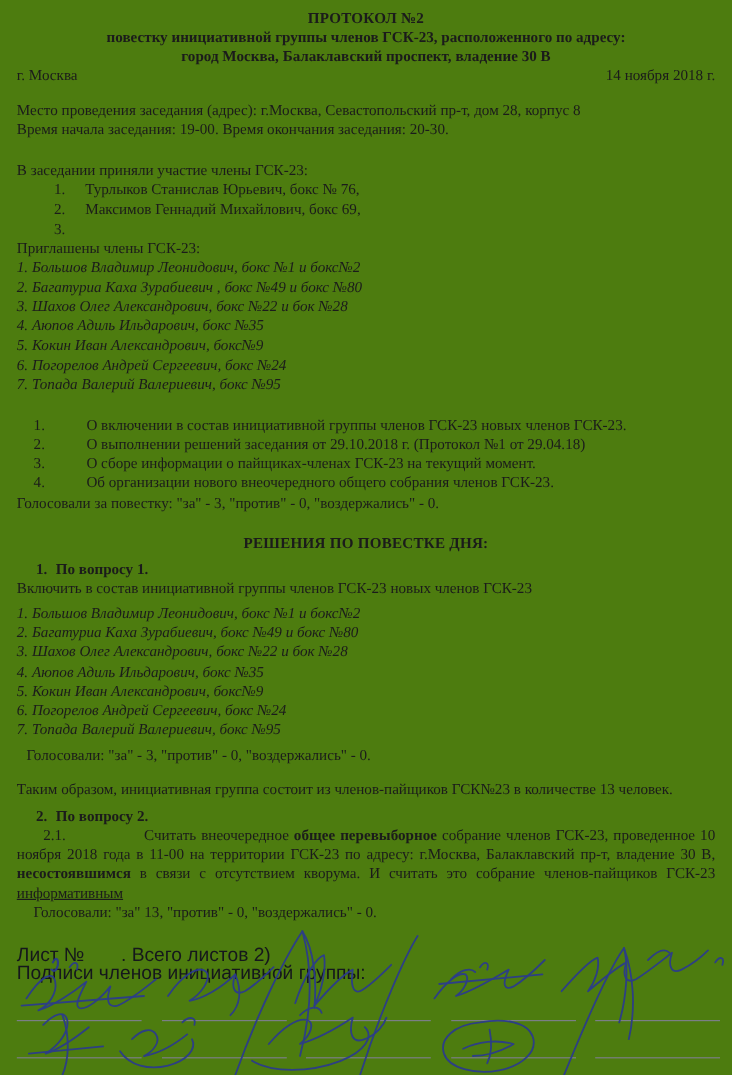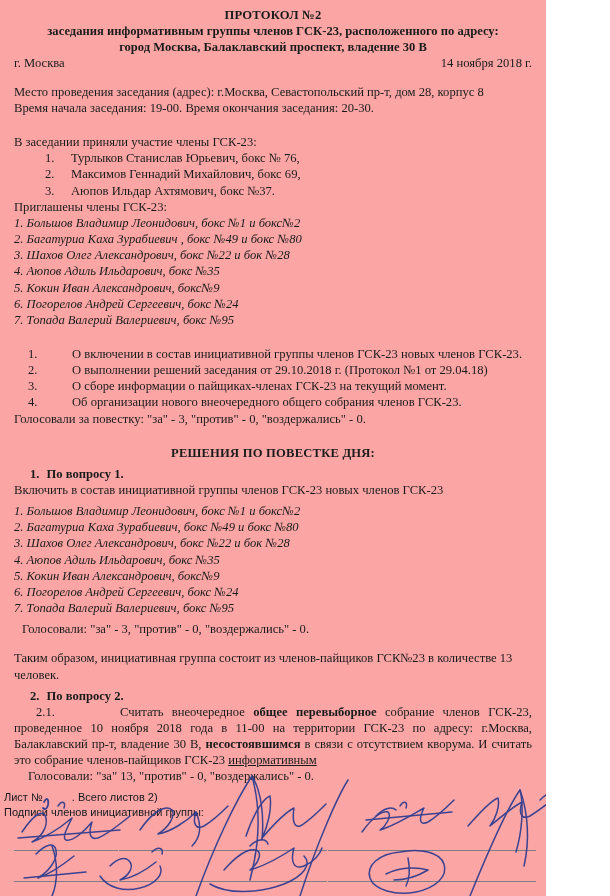--- a/index.html
+++ b/index.html
@@ -7,23 +7,23 @@
     margin: 0;
     padding: 0;
     background: #ffffff;
   }
   body {
     font-family: "Liberation Serif", "DejaVu Serif", serif;
     color: #1b1b1b;
   }
   .page {
     position: relative;
-    width: 546px;
+    width: 610px;
     height: 896px;
-    background: #fca5a5;
+    background: #4d7c0f;
     overflow: hidden;
     box-sizing: border-box;
     padding: 0 14px;
   }
   .doc-body {
     position: relative;
     z-index: 2;
     font-size: 12.6px;
     line-height: 16.1px;
   }
@@ -85,26 +85,26 @@
     margin-left: 22px;
   }
   .indent-1 { margin-left: 14px; }
   .indent-sm { margin-left: 8px; }
   b { font-weight: bold; }
   u { text-decoration: underline; }
 
   
   .footer {
     position: absolute;
-    left: 4px;
+    left: 14px;
     right: 14px;
     top: 790px;
     z-index: 2;
     font-family: "Liberation Sans", "DejaVu Sans", sans-serif;
-    font-size: 11px;
+    font-size: 16px;
     color: #15171c;
   }
   .footer-line { line-height: 14.5px; white-space: pre; }
   .sheet-blank { display: inline-block; width: 26px; }
 
   .sig-rows {
     position: absolute;
     left: 14px;
     right: 10px;
     top: 824px;
@@ -134,21 +134,21 @@
 </style>
 </head>
 <body>
 
 <div class="page">
 
   <div class="doc-body">
 
     <div class="title-block">
       <div class="title-line title-main">ПРОТОКОЛ №2</div>
-      <div class="title-line">заседания информативным группы членов ГСК-23, расположенного по адресу:</div>
+      <div class="title-line">повестку инициативной группы членов ГСК-23, расположенного по адресу:</div>
       <div class="title-line">город Москва, Балаклавский проспект, владение 30 В</div>
     </div>
 
     <div class="place-date">
       <span>г. Москва</span>
       <span>14 ноября 2018 г.</span>
     </div>
 
     <div class="gap-md"></div>
 
@@ -162,21 +162,20 @@
       <li>
         <span class="n">1.</span>
         <span>Турлыков Станислав Юрьевич, бокс № 76,</span>
       </li>
       <li>
         <span class="n">2.</span>
         <span>Максимов Геннадий Михайлович, бокс 69,</span>
       </li>
       <li>
         <span class="n">3.</span>
-        <span>Аюпов Ильдар Ахтямович, бокс №37.</span>
       </li>
     </ul>
 
     <div class="p">Приглашены члены ГСК-23:</div>
     <ul class="flat-list">
       <li>1. Большов Владимир Леонидович, бокс №1 и бокс№2</li>
       <li>2. Багатуриа Каха Зурабиевич , бокс №49 и бокс №80</li>
       <li>3. Шахов Олег Александрович, бокс №22 и бок №28</li>
       <li>4. Аюпов Адиль Ильдарович, бокс №35</li>
       <li>5. Кокин Иван Александрович, бокс№9</li>

